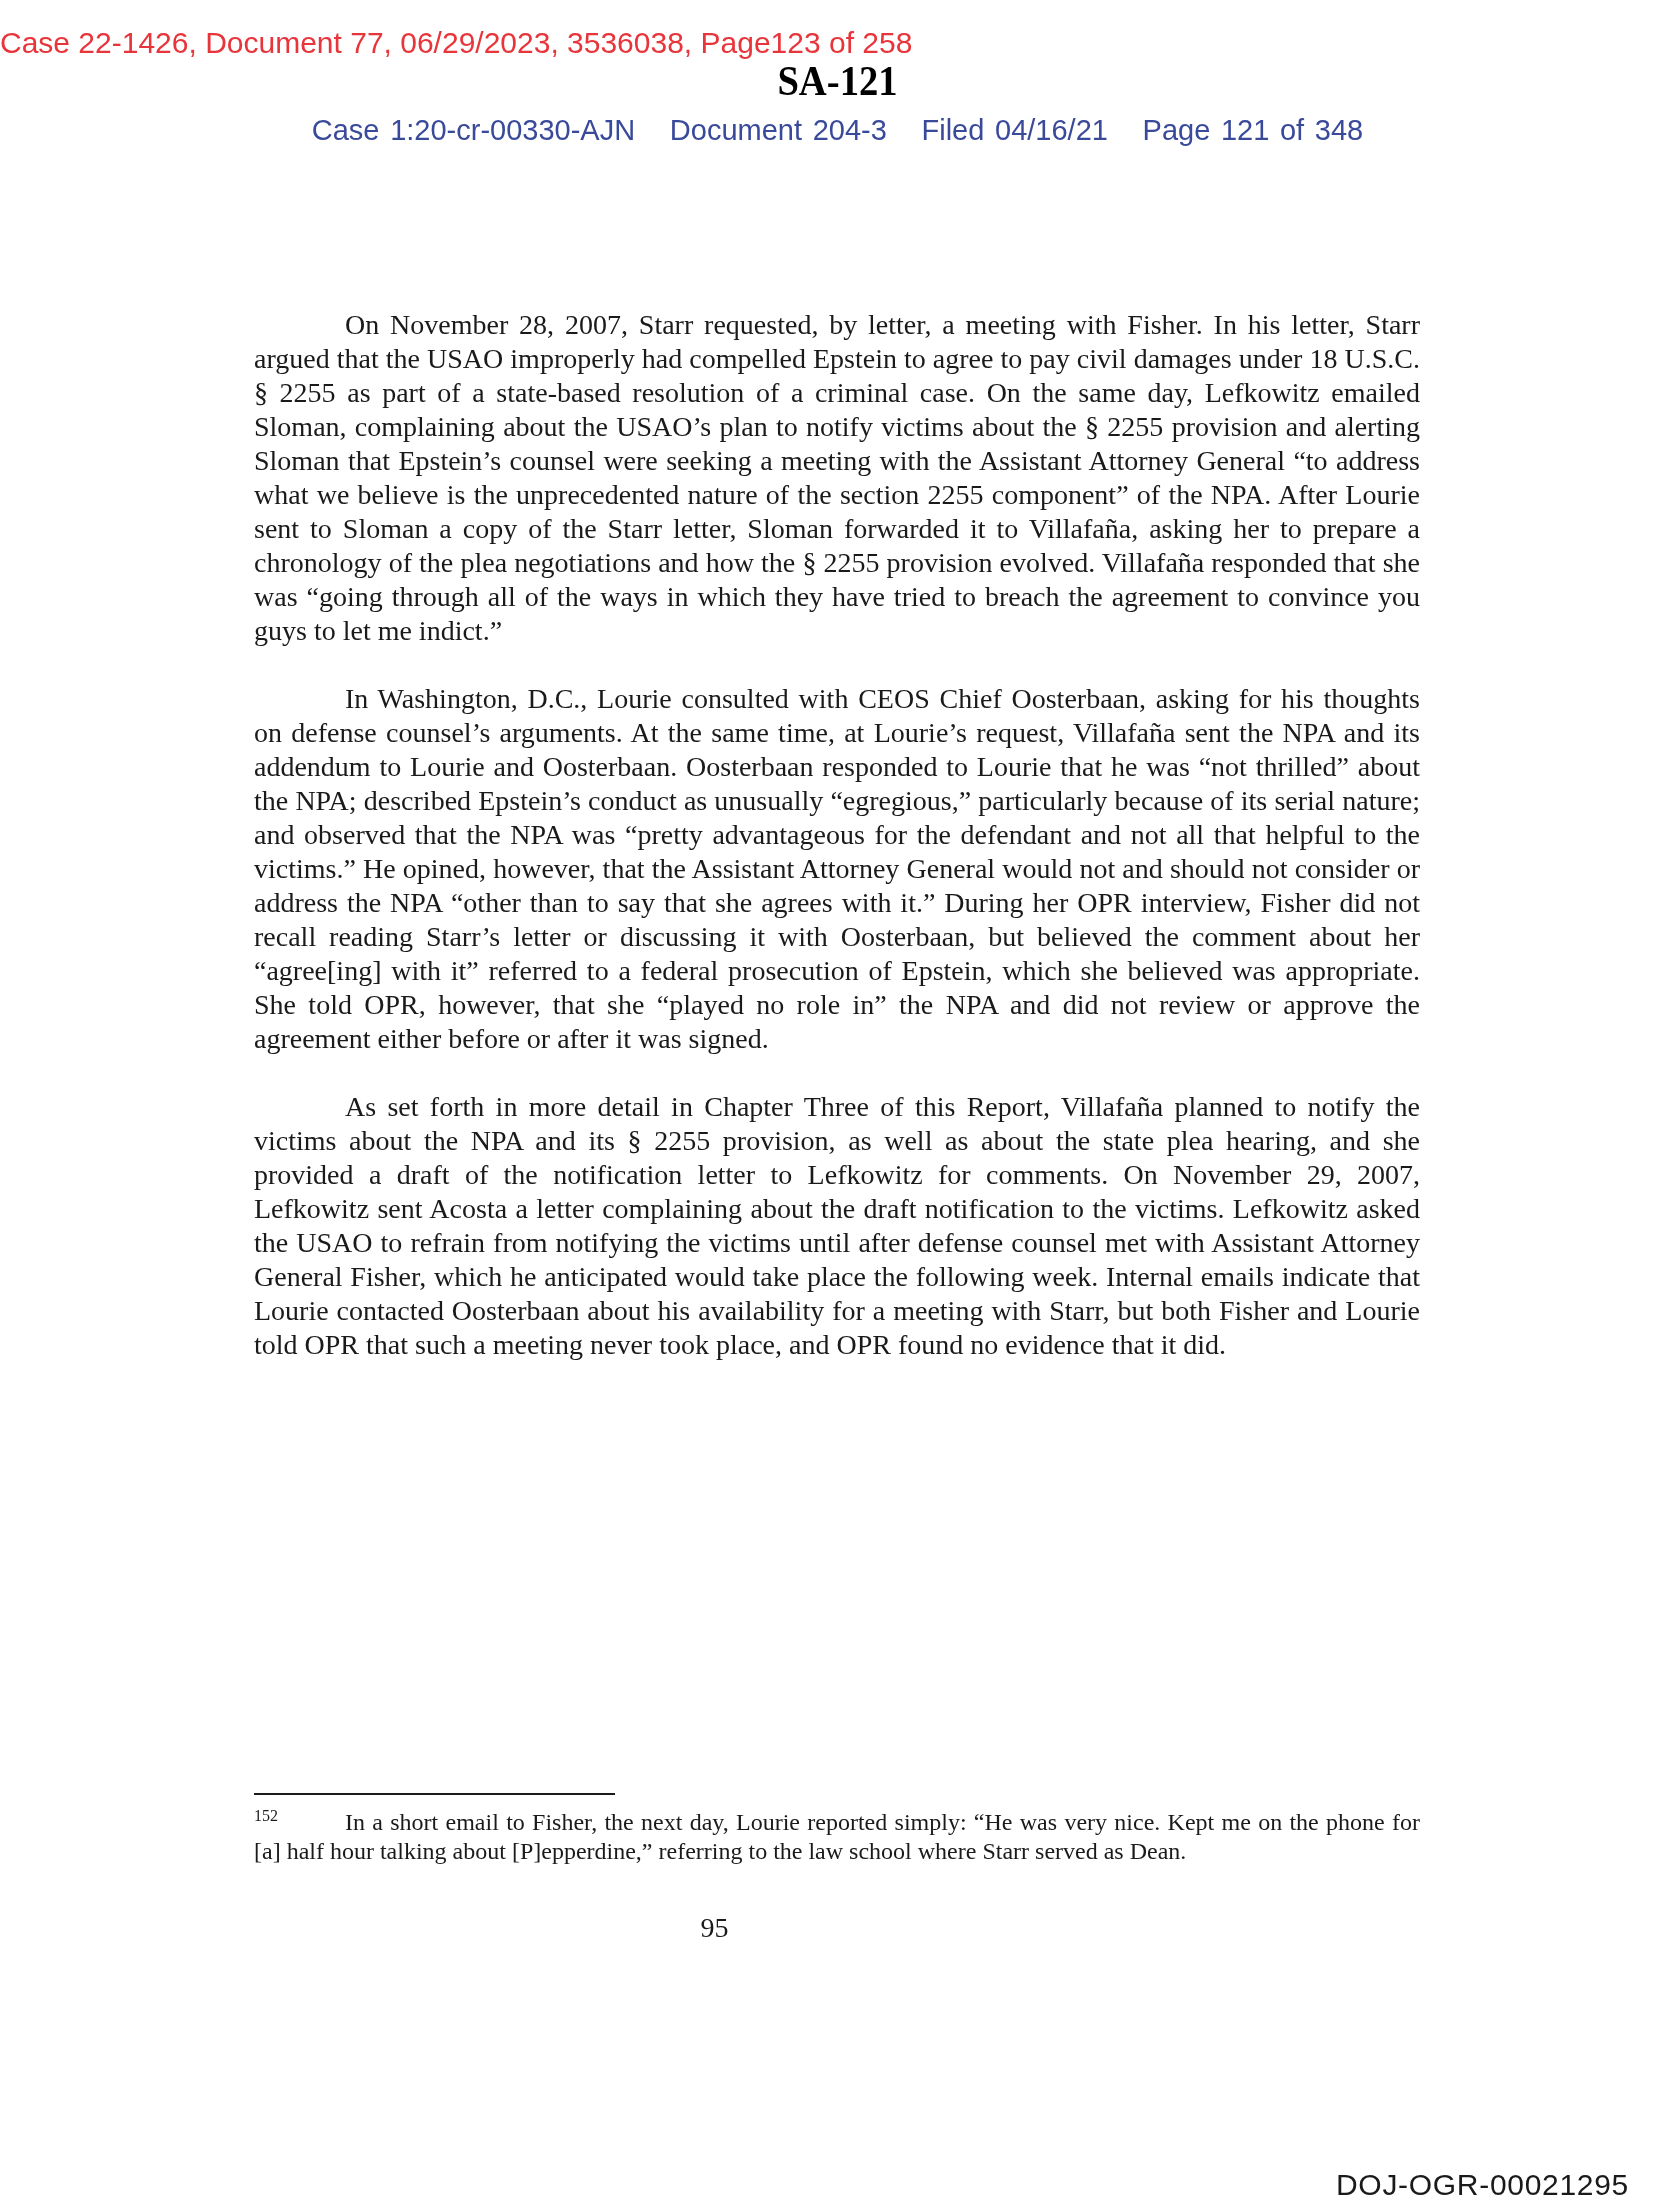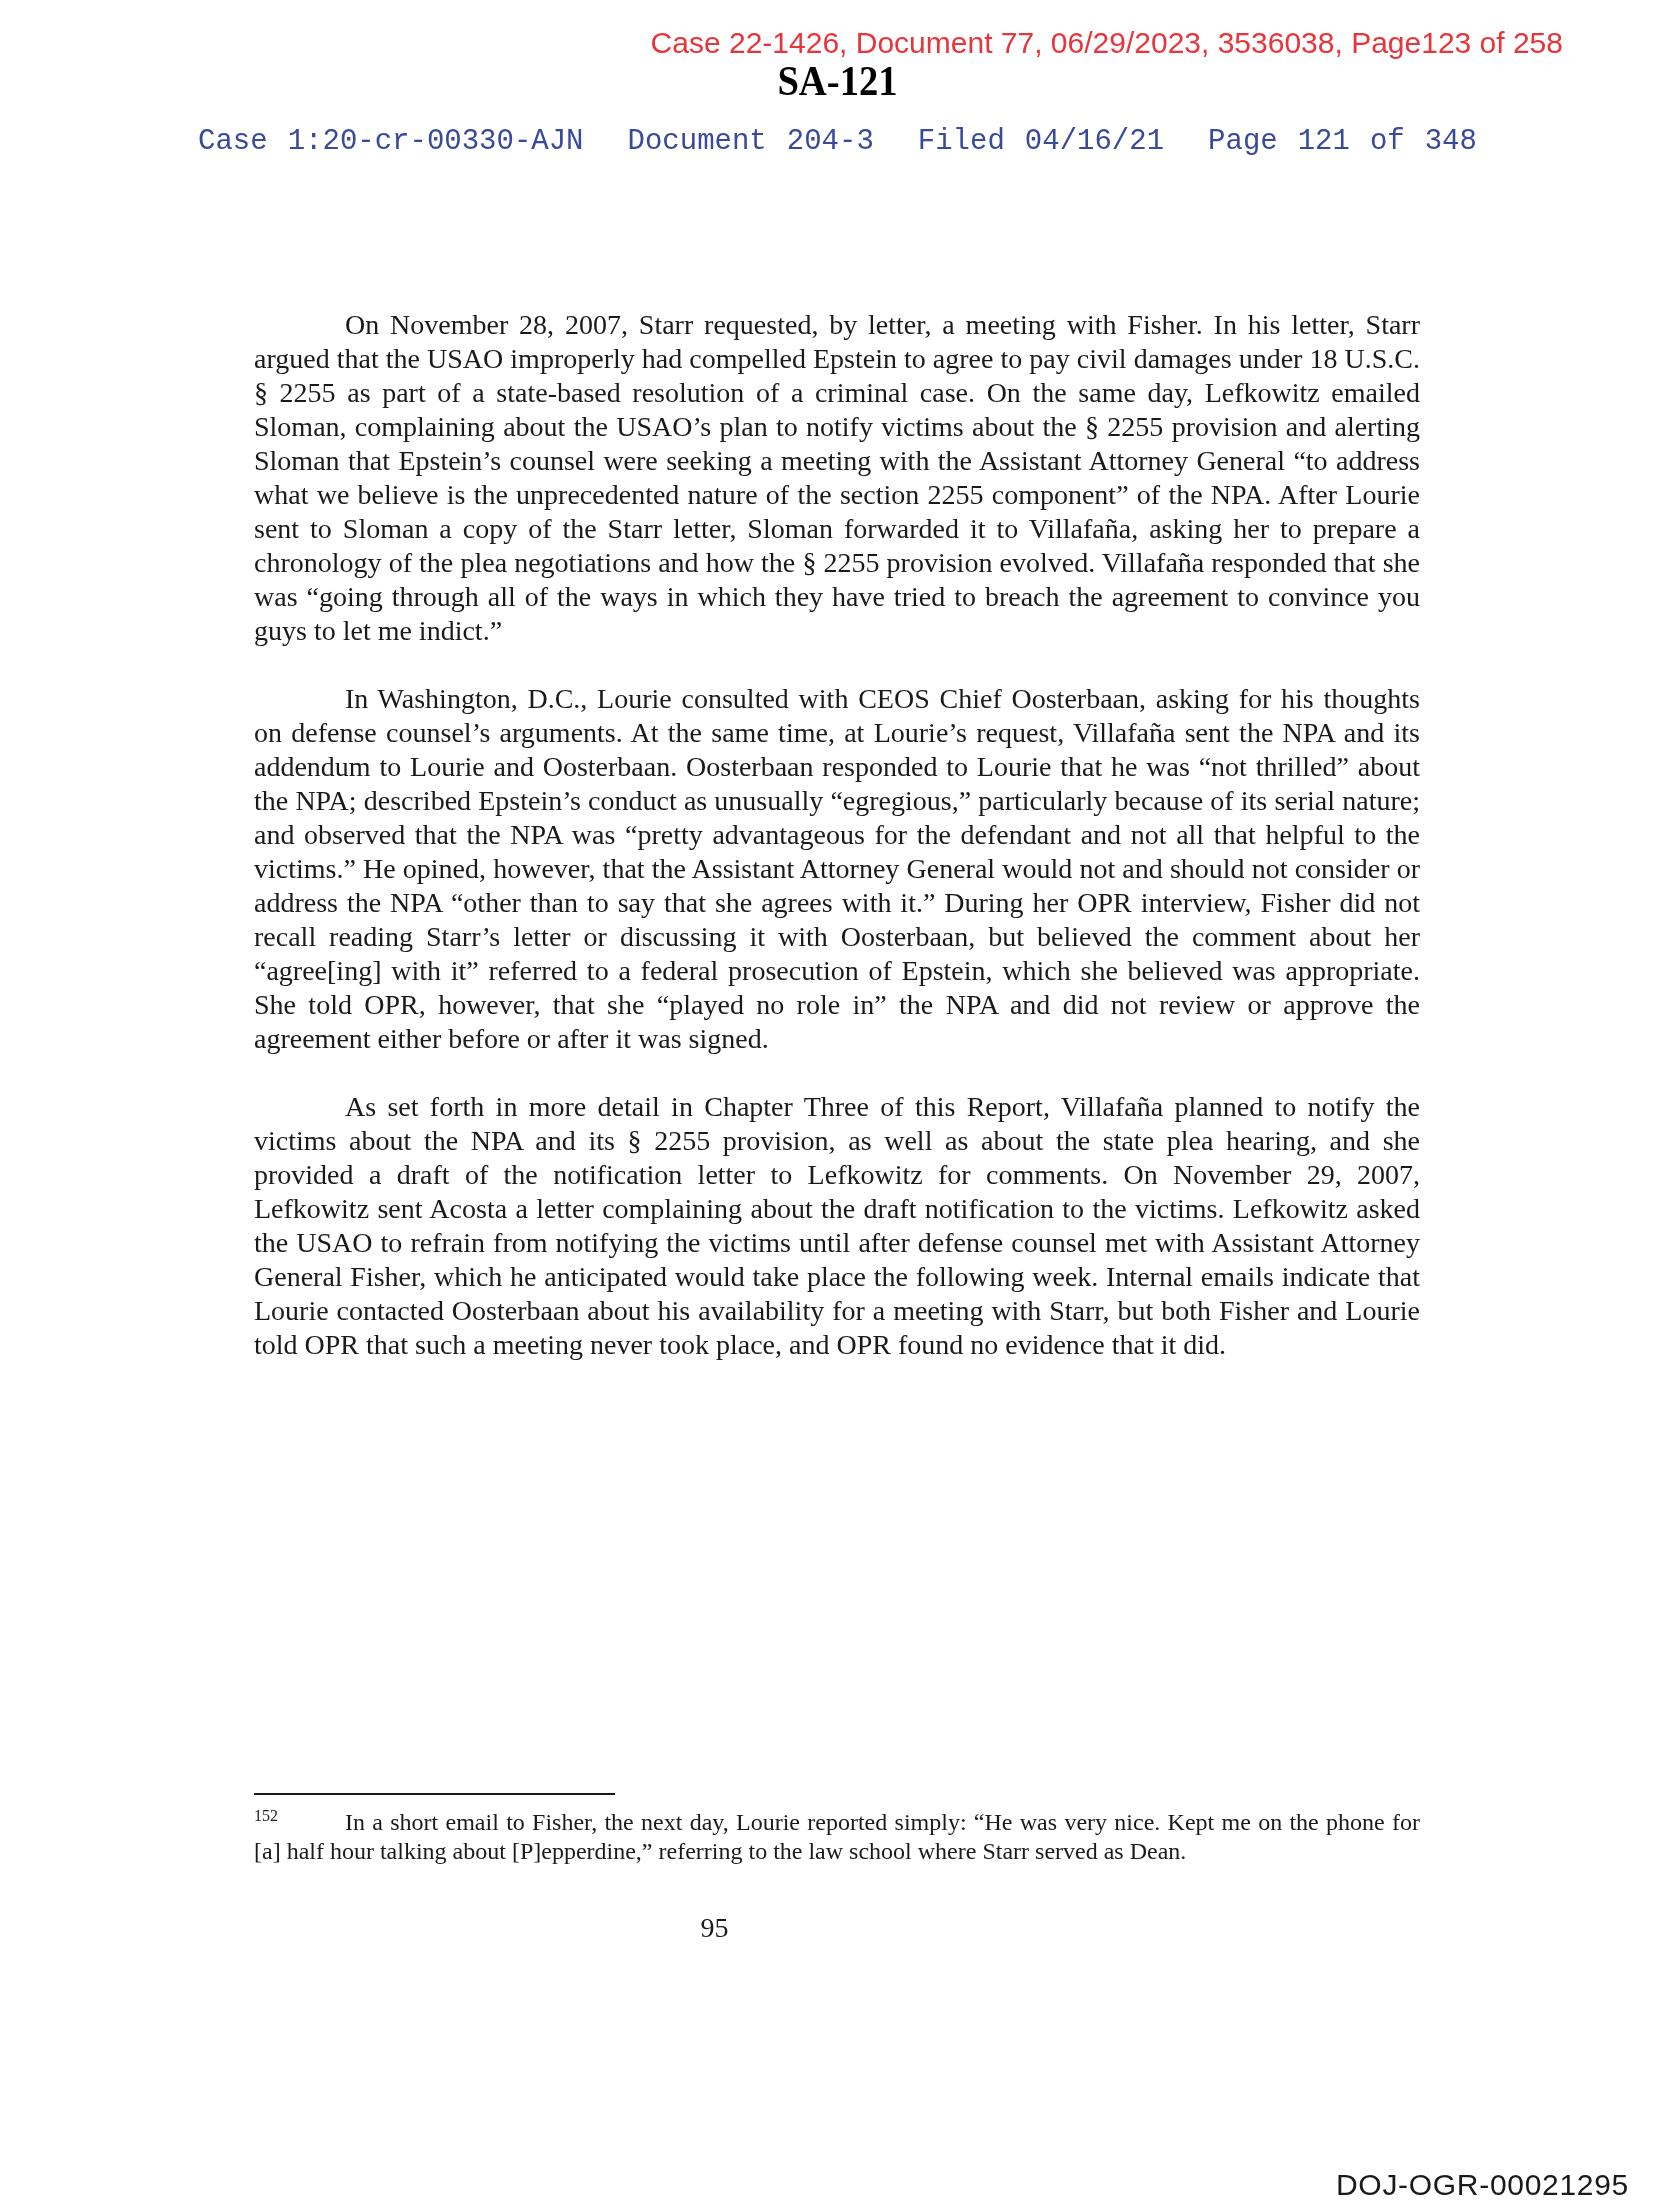--- a/index.html
+++ b/index.html
@@ -1,29 +1,29 @@
 <!DOCTYPE html>
 <html style="font-size:10.5px"><head>
 <meta charset="utf-8">
 <style>
   html, body { margin: 0; padding: 0; background: #ffffff; }
   body { width: 1675px; height: 2205px; position: relative; overflow: hidden; }
   .hdr-red {
-    position: absolute; left: 0; width: 1563px; top: 28px; text-align: right;
+    position: absolute; left: 0; width: 1563px; top: 28px; text-align: left;
     font-family: "Liberation Sans", sans-serif; font-size: 30px; color: #e8353b;
     line-height: 1;
   }
   .hdr-sa {
     position: absolute; left: 0; width: 1675px; top: 60px; text-align: center;
     font-family: "Liberation Serif", serif; font-weight: bold; font-size: 42px; color: #000;
     line-height: 1; transform: scaleX(0.92);
   }
   .hdr-blue {
-    position: absolute; left: 0; width: 1675px; top: 127px; text-align: center;
-    font-family: Liberation Mono, monospace; font-size: 29px; color: #3a4a9a;
+    position: absolute; left: 0; width: 1675px; top: 116px; text-align: center;
+    font-family: Liberation Sans, sans-serif; font-size: 29px; color: #3a4a9a;
     line-height: 1; word-spacing: 2.6px;
   }
   .hdr-blue span { margin: 0 12px; }
   .body {
     position: absolute; left: 254px; width: 1166px; top: 276px;
     font-family: "Liberation Serif", serif; font-size: 28px; line-height: 34px;
     color: #1a1a1a; text-align: justify;
   }
   .body p { margin: 0 0 34px 0; }
   .body p.indent { text-indent: 91px; margin-top: 32px; }

